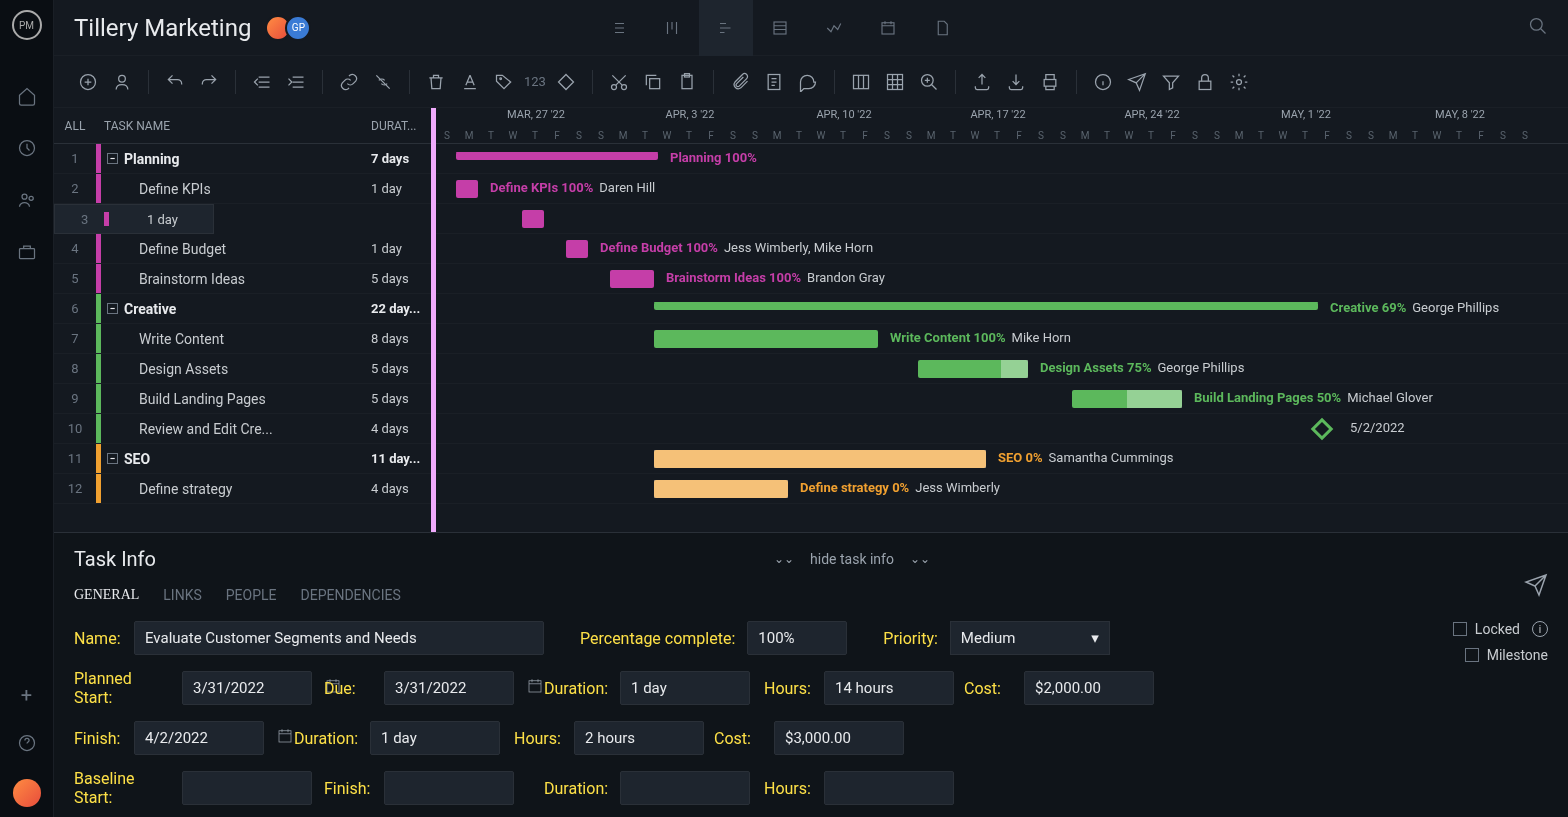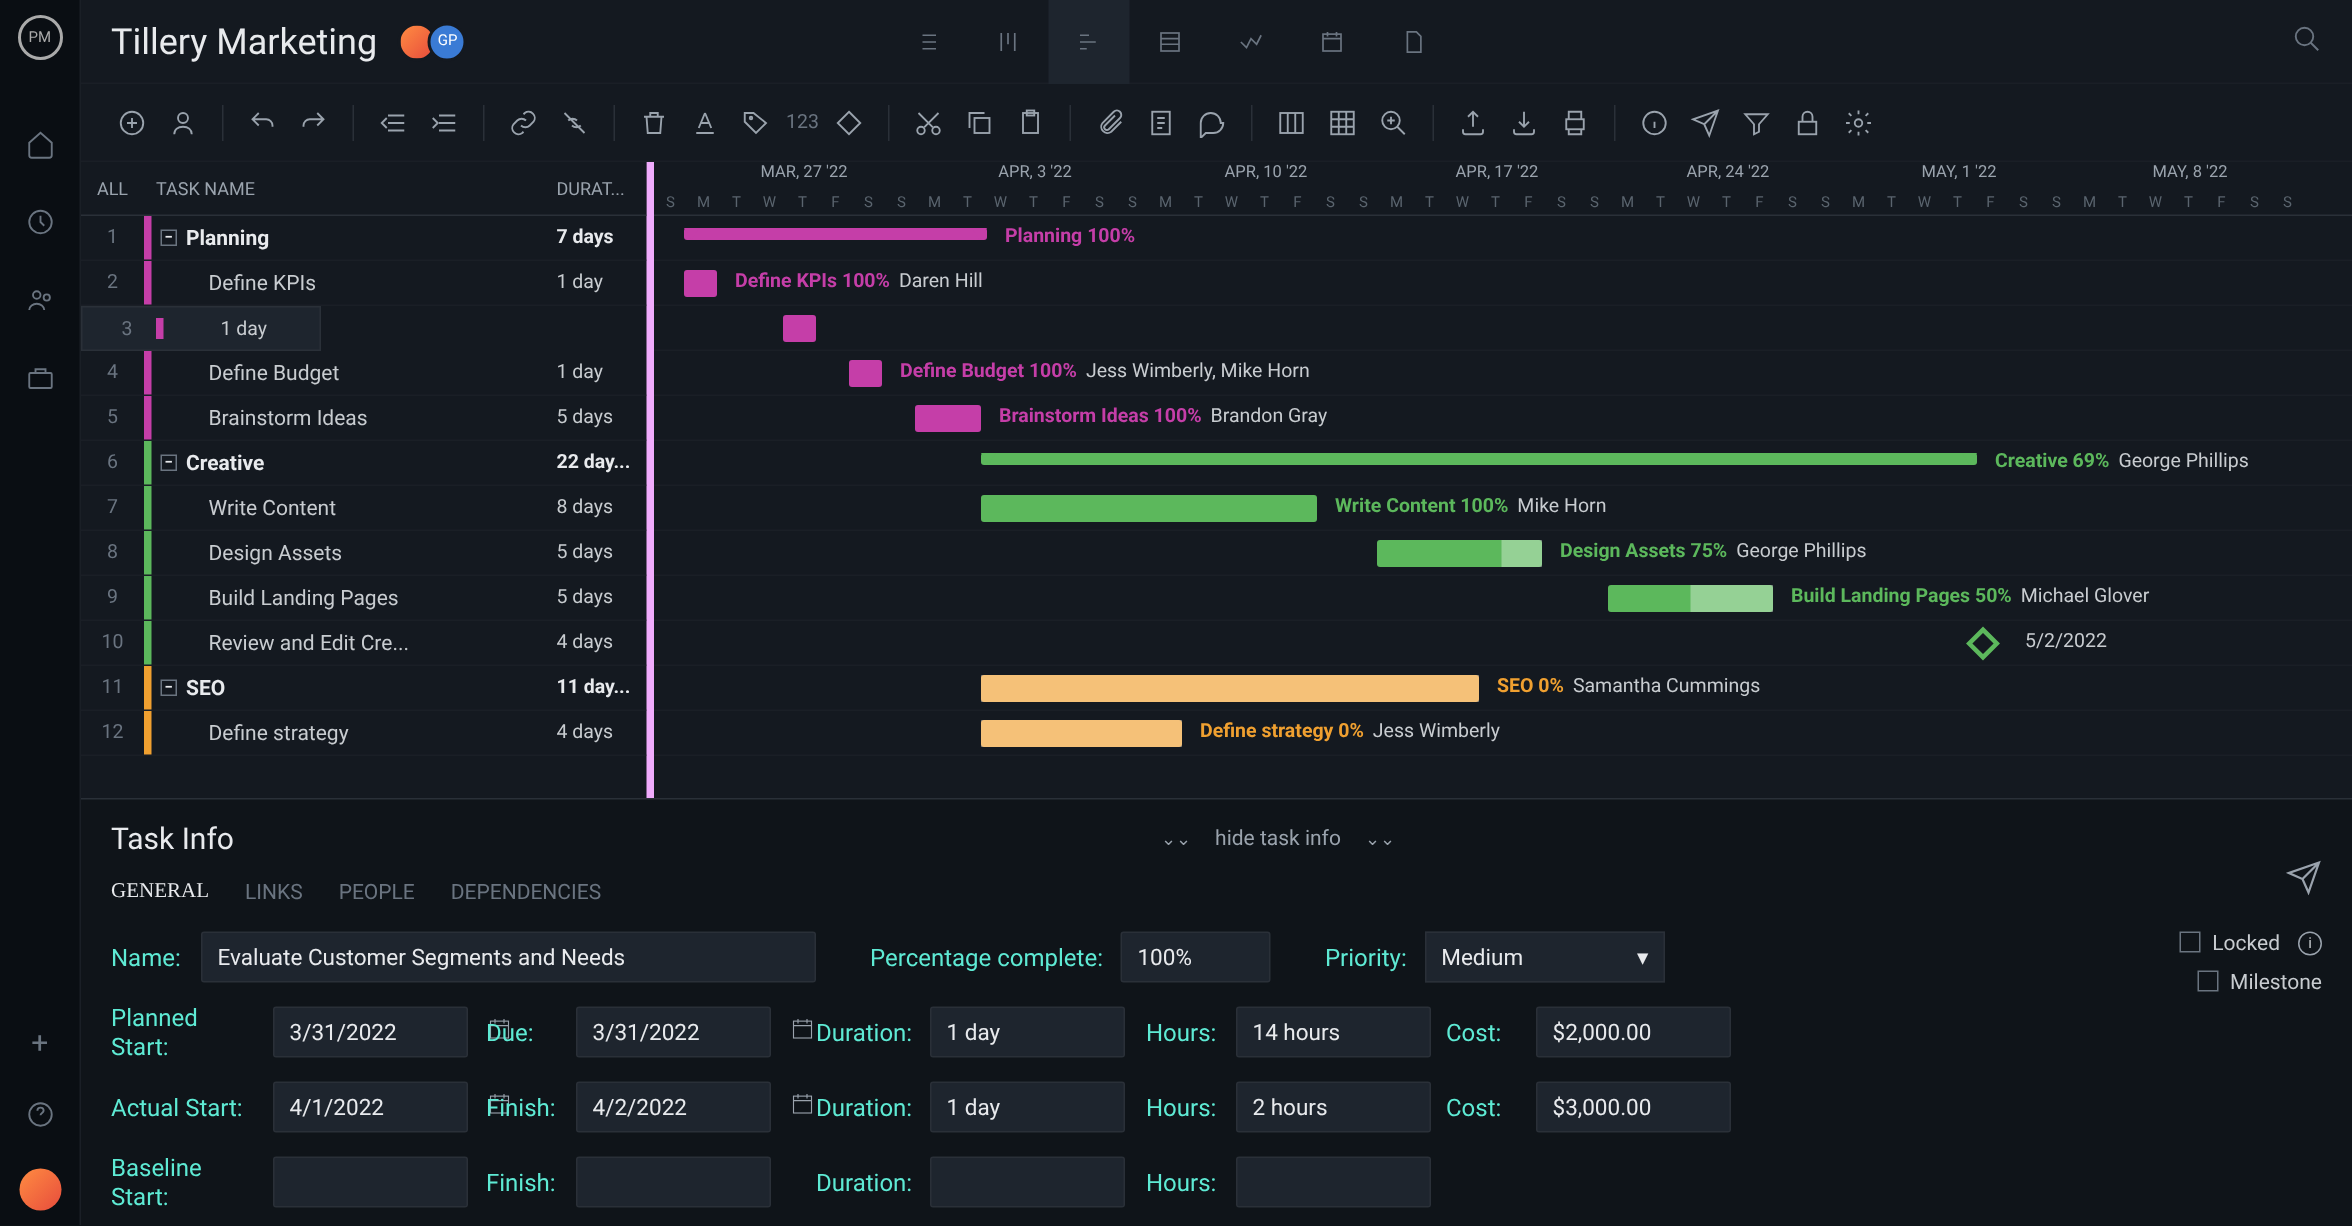--- a/index.html
+++ b/index.html
@@ -64,29 +64,29 @@
 .task-info { background:#0f1419; border-top:1px solid #2a3038; padding:14px 20px 10px; }
 .ti-head { display:flex; align-items:center;justify-content:flex-end; }
 .ti-title { font-size:20px; color:#e8eaed; }
 .ti-hide { margin:0 auto; color:#9aa3ad; font-size:14px; display:flex; align-items:center; gap:16px; }
 .ti-chev { font-size:12px; }
 .ti-tabs { display:flex; gap:24px; margin-top:16px; font-size:14px; }
 .ti-tab { color:#6a7480; cursor:pointer; }
 .ti-tab.active { color:#e8eaed;font-family:Liberation Serif, serif; }
 .send-ic { margin-left:auto; color:#9aa3ad; }
 .fld { display:flex; align-items:center; gap:12px; }
-.lbl { color:#5eead4; min-width:48px; }
+.lbl { color:#fde047; min-width:48px; }
 .inp { background:#1e252e; border:1px solid #2a3038; color:#e8eaed; padding:7px 10px; font-size:15px; border-radius:2px; }
 .inp.wide { width:410px; }
 .inp.sm { width:100px; }
 .inp.med { width:130px; }
 .sel { background:#1e252e; border:1px solid #2a3038; color:#e8eaed; padding:7px 10px; font-size:15px; width:160px; display:flex; justify-content:space-between; align-items:center; }
 .cal { width:22px; height:22px; color:#9aa3ad; }
 .cal svg { width:18px; height:18px; stroke:currentColor; fill:none; }
-.chk { display:flex; align-items:flex-start; gap:8px; font-size:14px; color:#c8ccd0;margin-left:24px; }
+.chk { display:flex; align-items:center; gap:8px; font-size:14px; color:#c8ccd0;margin-left:24px; }
 .chkbox { width:14px; height:14px; border:1px solid #6a7480; }
 .info-ic { width:16px; height:16px; border:1px solid #9aa3ad; border-radius:50%; display:inline-flex; align-items:center; justify-content:center; font-size:10px; margin-left:4px; }
 .right-col { display:flex; flex-direction:column; gap:10px; align-items:flex-end; }
 </style>
 </head>
 <body>
 
 <div class="app">
   <div class="rail">
     <div class="rail-logo">PM</div>
@@ -622,28 +622,20 @@
                   <span class="lbl">Hours:</span>
                 <input class="inp med" value="14 hours" style="">
                 </div>
               <div class="fld">
                   <span class="lbl">Cost:</span>
                 <input class="inp med" value="$2,000.00" style="">
                 </div>
             </div>
 
             <div style="display:flex;gap:20px;align-items:center;margin-bottom:14px;">
-              <div class="fld" style="width:230px;">
-                  <span class="lbl" style="min-width:96px">Actual Start:</span>
-                <input class="inp med" value="4/1/2022" style="">
-                <span class="cal"><svg viewBox="0 0 24 24">
-                      <rect x="4" y="5" width="16" height="15"></rect>
-                      <path d="M4 9h16M8 3v4M16 3v4"></path>
-                    </svg></span>
-                </div>
               <div class="fld" style="width:200px;">
                   <span class="lbl">Finish:</span>
                 <input class="inp med" value="4/2/2022" style="">
                 <span class="cal"><svg viewBox="0 0 24 24">
                       <rect x="4" y="5" width="16" height="15"></rect>
                       <path d="M4 9h16M8 3v4M16 3v4"></path>
                     </svg></span>
                 </div>
               <div class="fld" style="width:200px;">
                   <span class="lbl" style="min-width:64px">Duration:</span>

